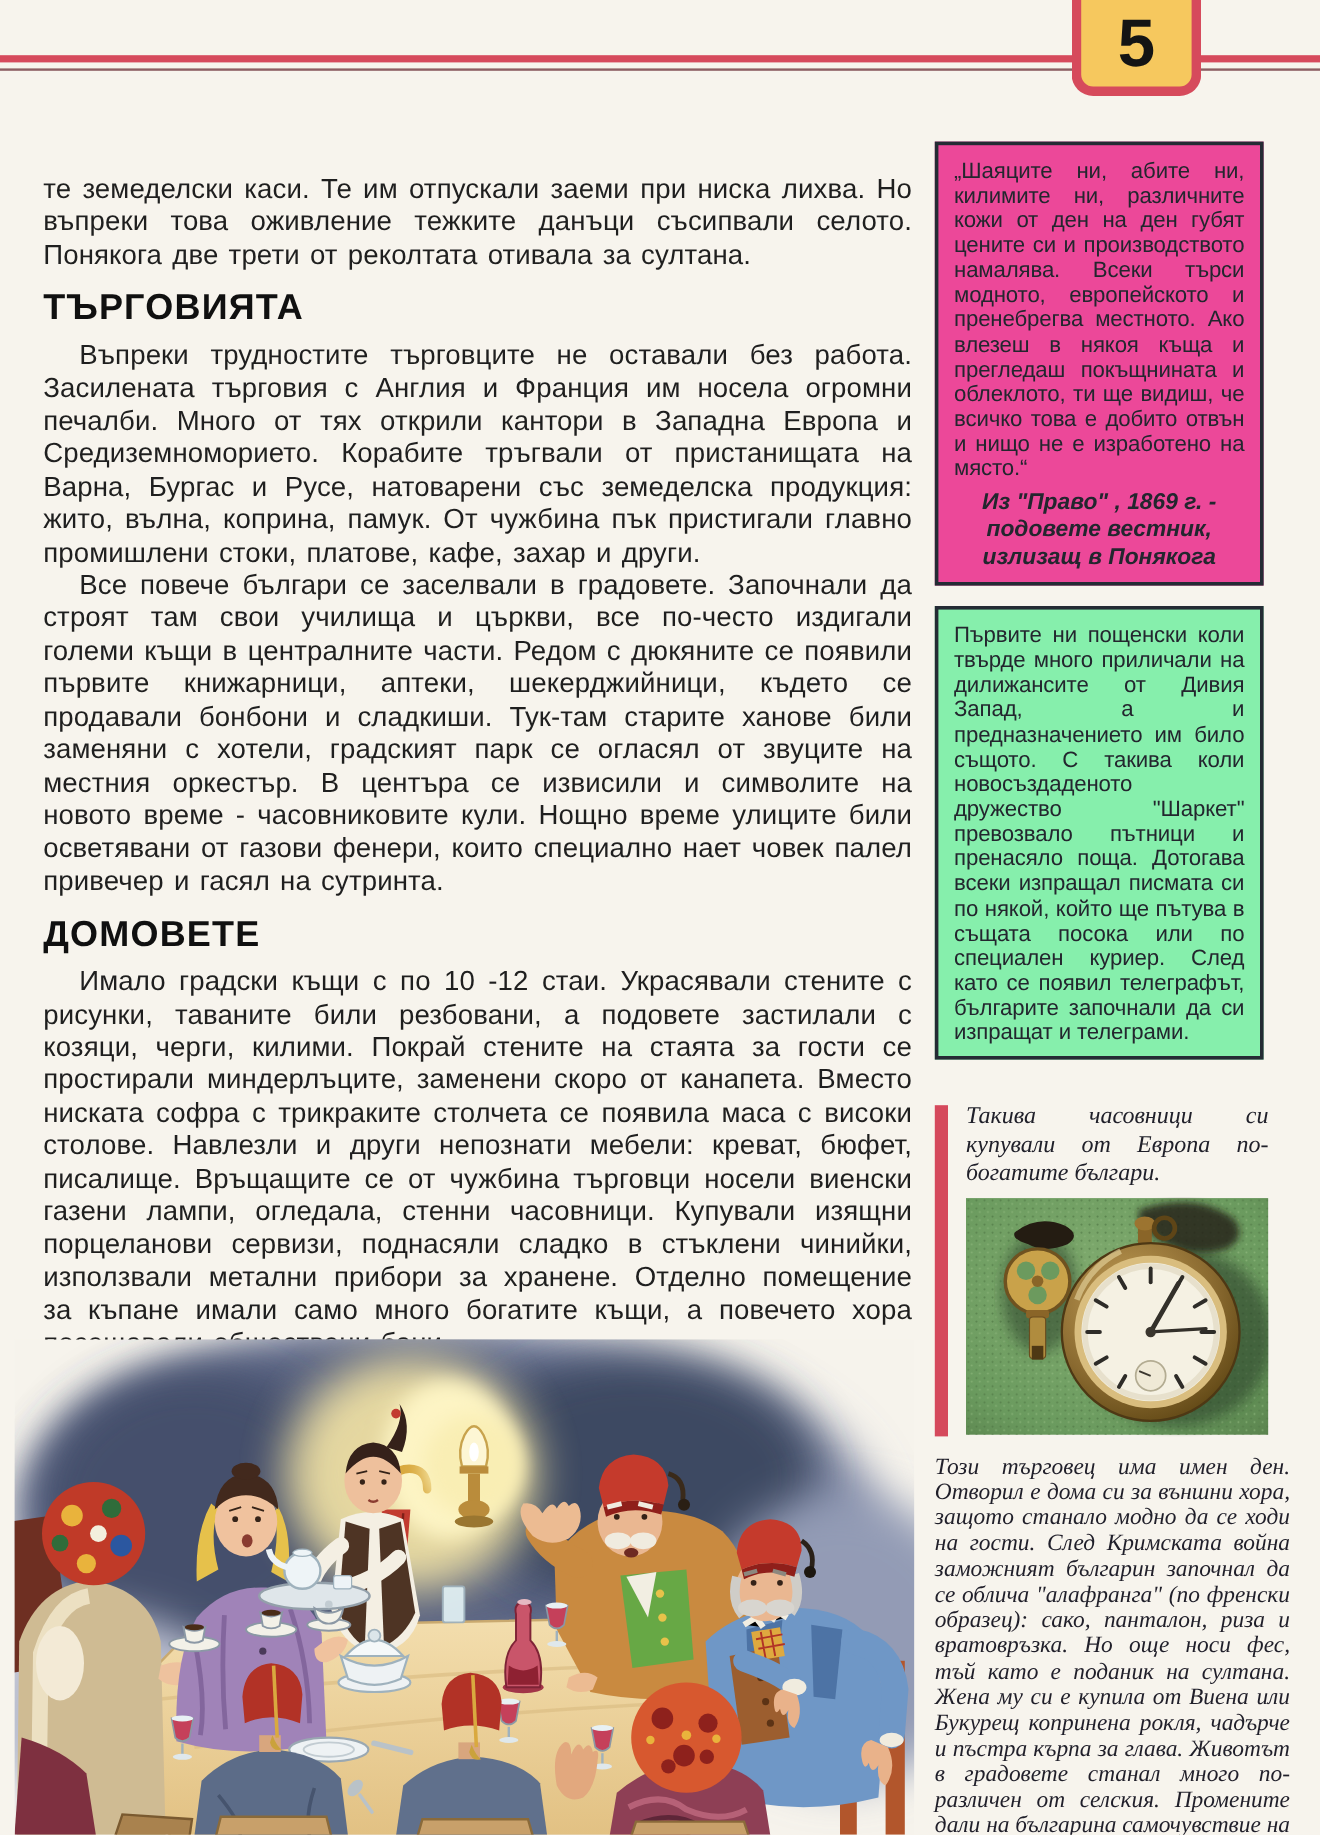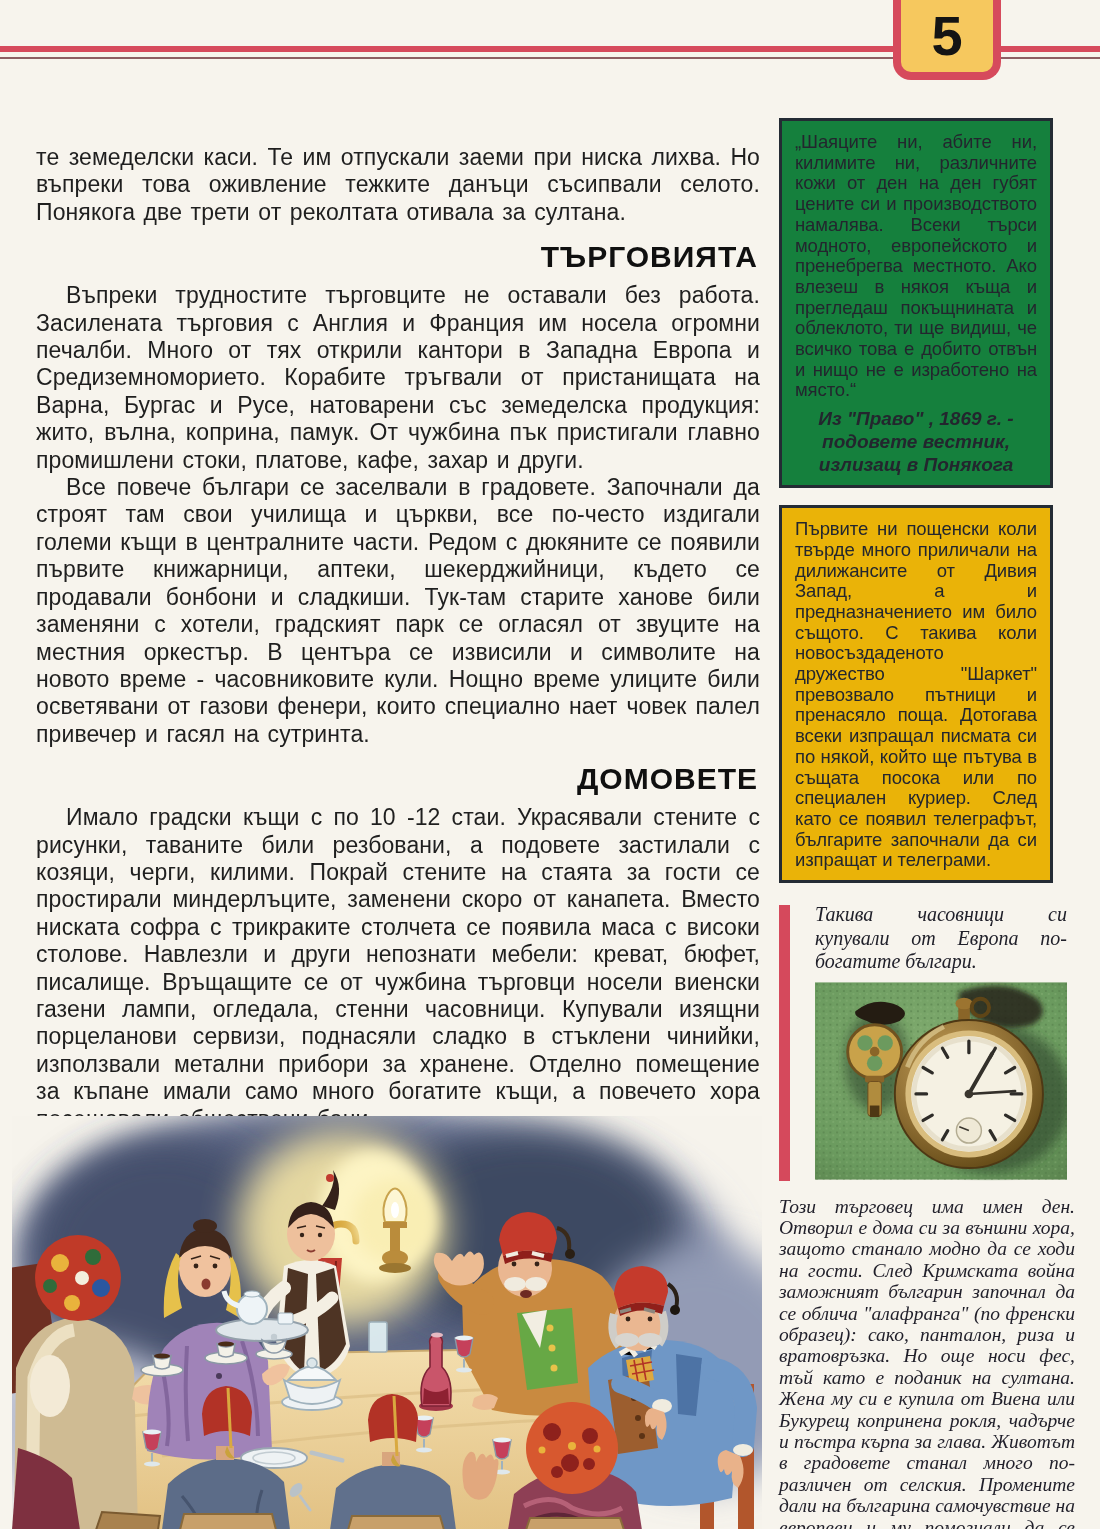--- a/index.html
+++ b/index.html
@@ -21,36 +21,36 @@
   }
   
   .main-col{position:absolute;left:36px;top:112px;width:724px;color:#1f1f1f;margin-top:32px;}
   .main-col p{
     margin:0;font-size:23px;line-height:27.4px;text-align:justify;
     word-spacing:2px;letter-spacing:.1px;
   }
   .main-col p.indent{text-indent:30px;}
   .main-col h2{
     margin:15px 2px 9px 0;font-size:30px;line-height:32px;font-weight:bold;
-    text-align:right;letter-spacing:1px;color:#101010;
+    letter-spacing:1px;color:#101010;
   }
   
   .side-col{position:absolute;left:779px;top:118px;width:296px;}
   .qbox{
     box-sizing:border-box;width:274px;border:3px solid #242b34;
     padding:11px 13px 9px 13px;color:#23262e;
     font-size:18.5px;line-height:20.7px;text-align:justify;letter-spacing:-.1px;
   }
-  .qbox.yellow{background:#15803d;}
-  .qbox.blue{background:#eab308;margin-top:17px;}
+  .qbox.yellow{background:#ec4899;}
+  .qbox.blue{background:#86efac;margin-top:17px;}
   .qbox .src{
     margin-top:6px;font-weight:bold;font-style:italic;
     font-size:19px;line-height:23px;text-align:center;letter-spacing:0;
   }
-  .figure{position:relative;margin-top:20px;padding-left:36px;width:262px;}
+  .figure{position:relative;margin-top:36px;padding-left:26px;width:262px;}
   .redbar{position:absolute;left:0;top:2px;bottom:0;width:11px;background:#d5495c;}
   .figure .cap{
     font-family:"Liberation Serif",serif;font-style:italic;
     font-size:20px;line-height:23.5px;color:#20202a;text-align:justify;width:252px;
   }
   .figure svg{display:block;margin-top:7px;}
   .note{
     margin-top:15px;width:296px;
     font-family:"Liberation Serif",serif;font-style:italic;
     font-size:19.5px;line-height:21.4px;color:#201f2a;text-align:justify;

